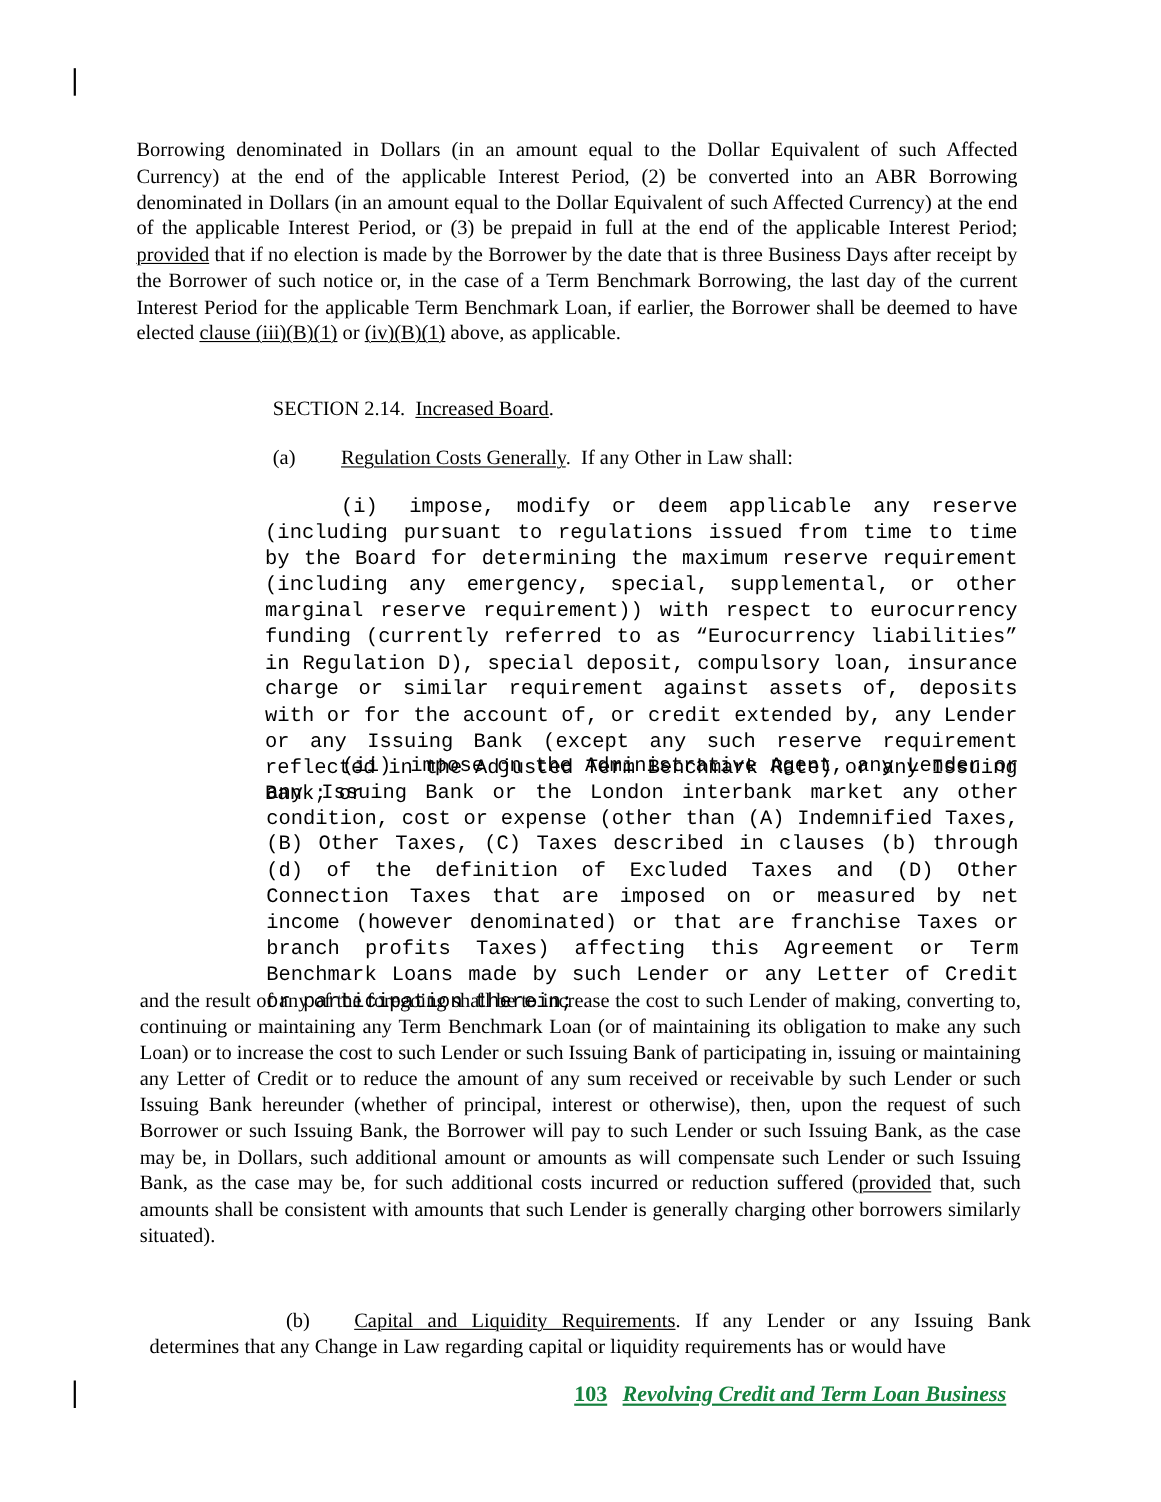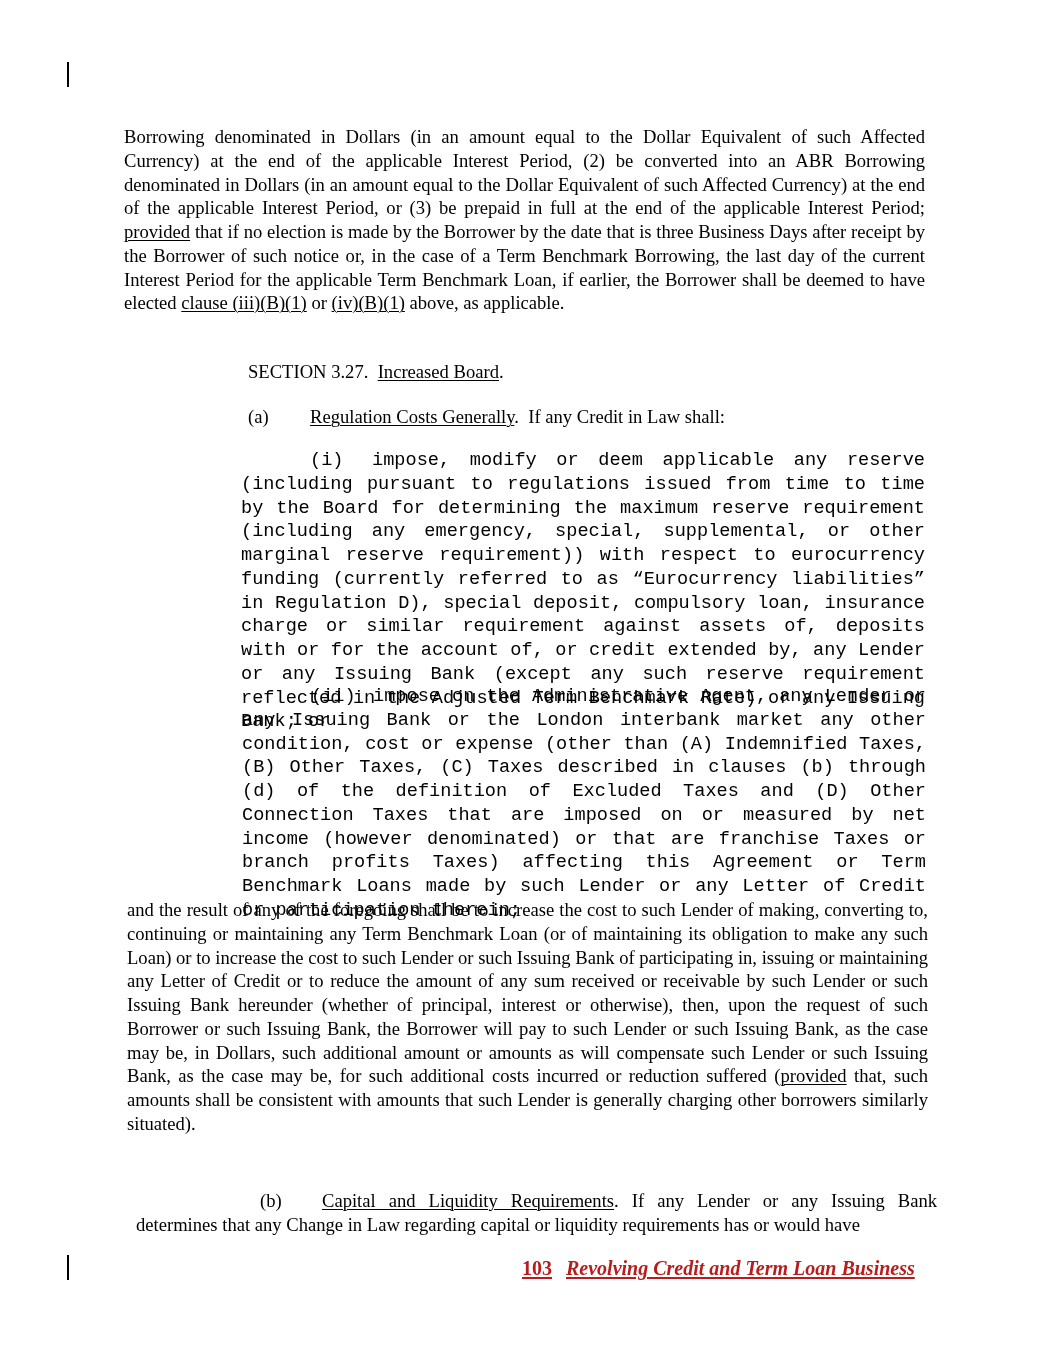--- a/index.html
+++ b/index.html
@@ -14,38 +14,38 @@
     .u { text-decoration: underline; text-underline-offset: 2px; text-decoration-thickness: 1px; }
     .section-title { position: absolute; left: 248px; top: 360px; font-size: 18.6px; line-height: 24px; white-space: pre; }
     .sub-a { position: absolute; left: 248px; top: 405px; font-size: 18.6px; line-height: 24px; white-space: pre; }
     .label { display: inline-block; }
     .lab-a { width: 62px; }
     .lab-i { width: 62px; }
     .first-indent-i { padding-left: 69px; }
     .first-indent-b { padding-left: 124px; }
     .footer { position: absolute; left: 522px; top: 1255px; font-size: 20px; font-weight: bold;
               font-style: italic; color: #1a1acc; white-space: pre; line-height: 26px; }
-    .footer a { color: #b91c1c; text-decoration: underline; text-underline-offset: 2px; }
+    .footer a { color: #15803d; text-decoration: underline; text-underline-offset: 2px; }
     .footer .num { font-style: normal; margin-right: 14px; }
   </style>
 </head>
 <body>
 
 <div class="page">
 
   <div class="change-bar" style="top:62px;height:25px;"></div>
   <div class="change-bar" style="top:1255px;height:25px;"></div>
 
   <p class="p full" style="top:125px;margin:0;">
     <span>Borrowing denominated in Dollars (in an amount equal to the Dollar Equivalent of such Affected Currency) at the end of the applicable Interest Period, (2) be converted into an ABR Borrowing denominated in Dollars (in an amount equal to the Dollar Equivalent of such Affected Currency) at the end of the applicable Interest Period, or (3) be prepaid in full at the end of the applicable Interest Period; </span><span class="u">provided</span><span> that if no election is made by the Borrower by the date that is three Business Days after receipt by the Borrower of such notice or, in the case of a Term Benchmark Borrowing, the last day of the current Interest Period for the applicable Term Benchmark Loan, if earlier, the Borrower shall be deemed to have elected </span><span class="u">clause (iii)(B)(1)</span><span> or </span><span class="u">(iv)(B)(1)</span><span> above, as applicable.</span>
   </p>
 
-  <div class="section-title"><span>SECTION 3.27.  </span><span class="u">Increased Board</span><span>.</span></div>
+  <div class="section-title"><span>SECTION 2.14.  </span><span class="u">Increased Board</span><span>.</span></div>
 
-  <div class="sub-a"><span class="label lab-a">(a)</span><span class="u">Regulation Costs Generally</span><span>.  If any Credit in Law shall:</span></div>
+  <div class="sub-a"><span class="label lab-a">(a)</span><span class="u">Regulation Costs Generally</span><span>.  If any Other in Law shall:</span></div>
 
   <p class="p indent" style="top:449px;margin:0;">
     <span class="first-indent-i"></span><span class="label lab-i">(i)</span><span>impose, modify or deem applicable any reserve (including pursuant to regulations issued from time to time by the Board for determining the maximum reserve requirement (including any emergency, special, supplemental, or other marginal reserve requirement)) with respect to eurocurrency funding (currently referred to as “Eurocurrency liabilities” in Regulation D), special deposit, compulsory loan, insurance charge or similar requirement against assets of, deposits with or for the account of, or credit extended by, any Lender or any Issuing Bank (except any such reserve requirement reflected in the Adjusted Term Benchmark Rate) or any Issuing Bank; or</span>
   </p>
 
   <p class="p indent" style="top:684px;margin:1px;">
     <span class="first-indent-i"></span><span class="label lab-i">(ii)</span><span>impose on the Administrative Agent, any Lender or any Issuing Bank or the London interbank market any other condition, cost or expense (other than (A) Indemnified Taxes, (B) Other Taxes, (C) Taxes described in clauses (b) through (d) of the definition of Excluded Taxes and (D) Other Connection Taxes that are imposed on or measured by net income (however denominated) or that are franchise Taxes or branch profits Taxes) affecting this Agreement or Term Benchmark Loans made by such Lender or any Letter of Credit or participation therein;</span>
   </p>
 
   <p class="p full" style="top:895px;margin:3px;">

